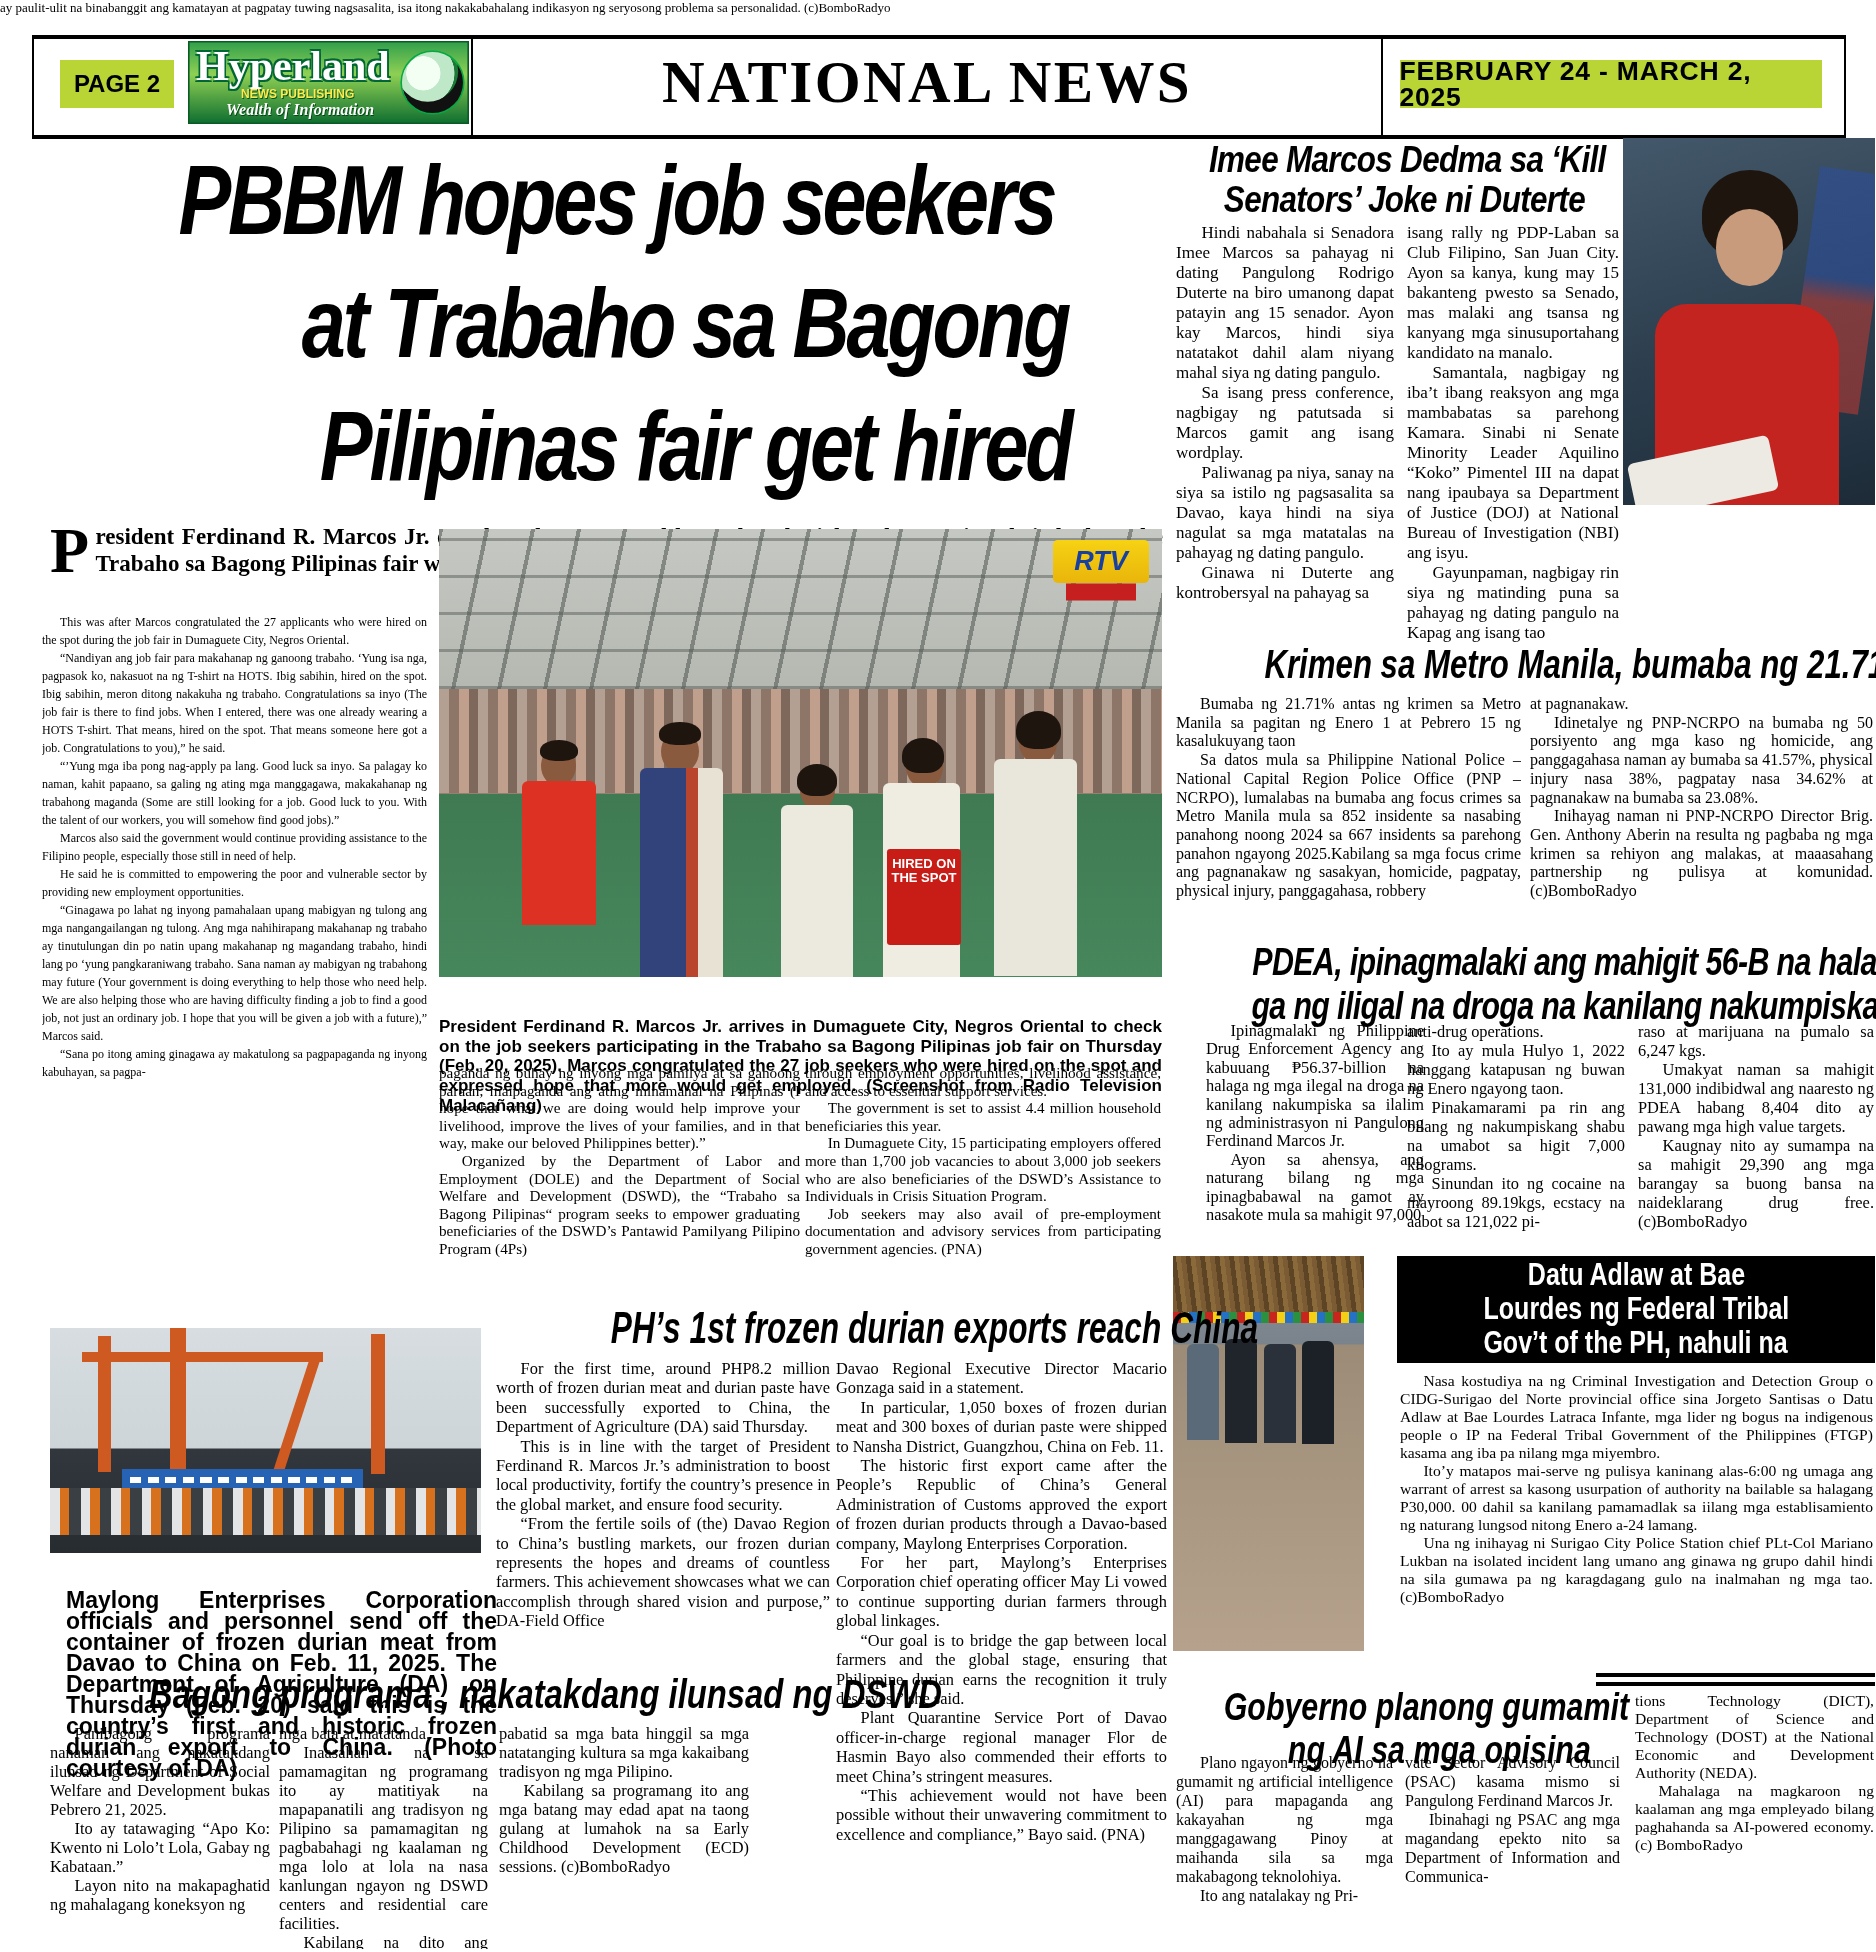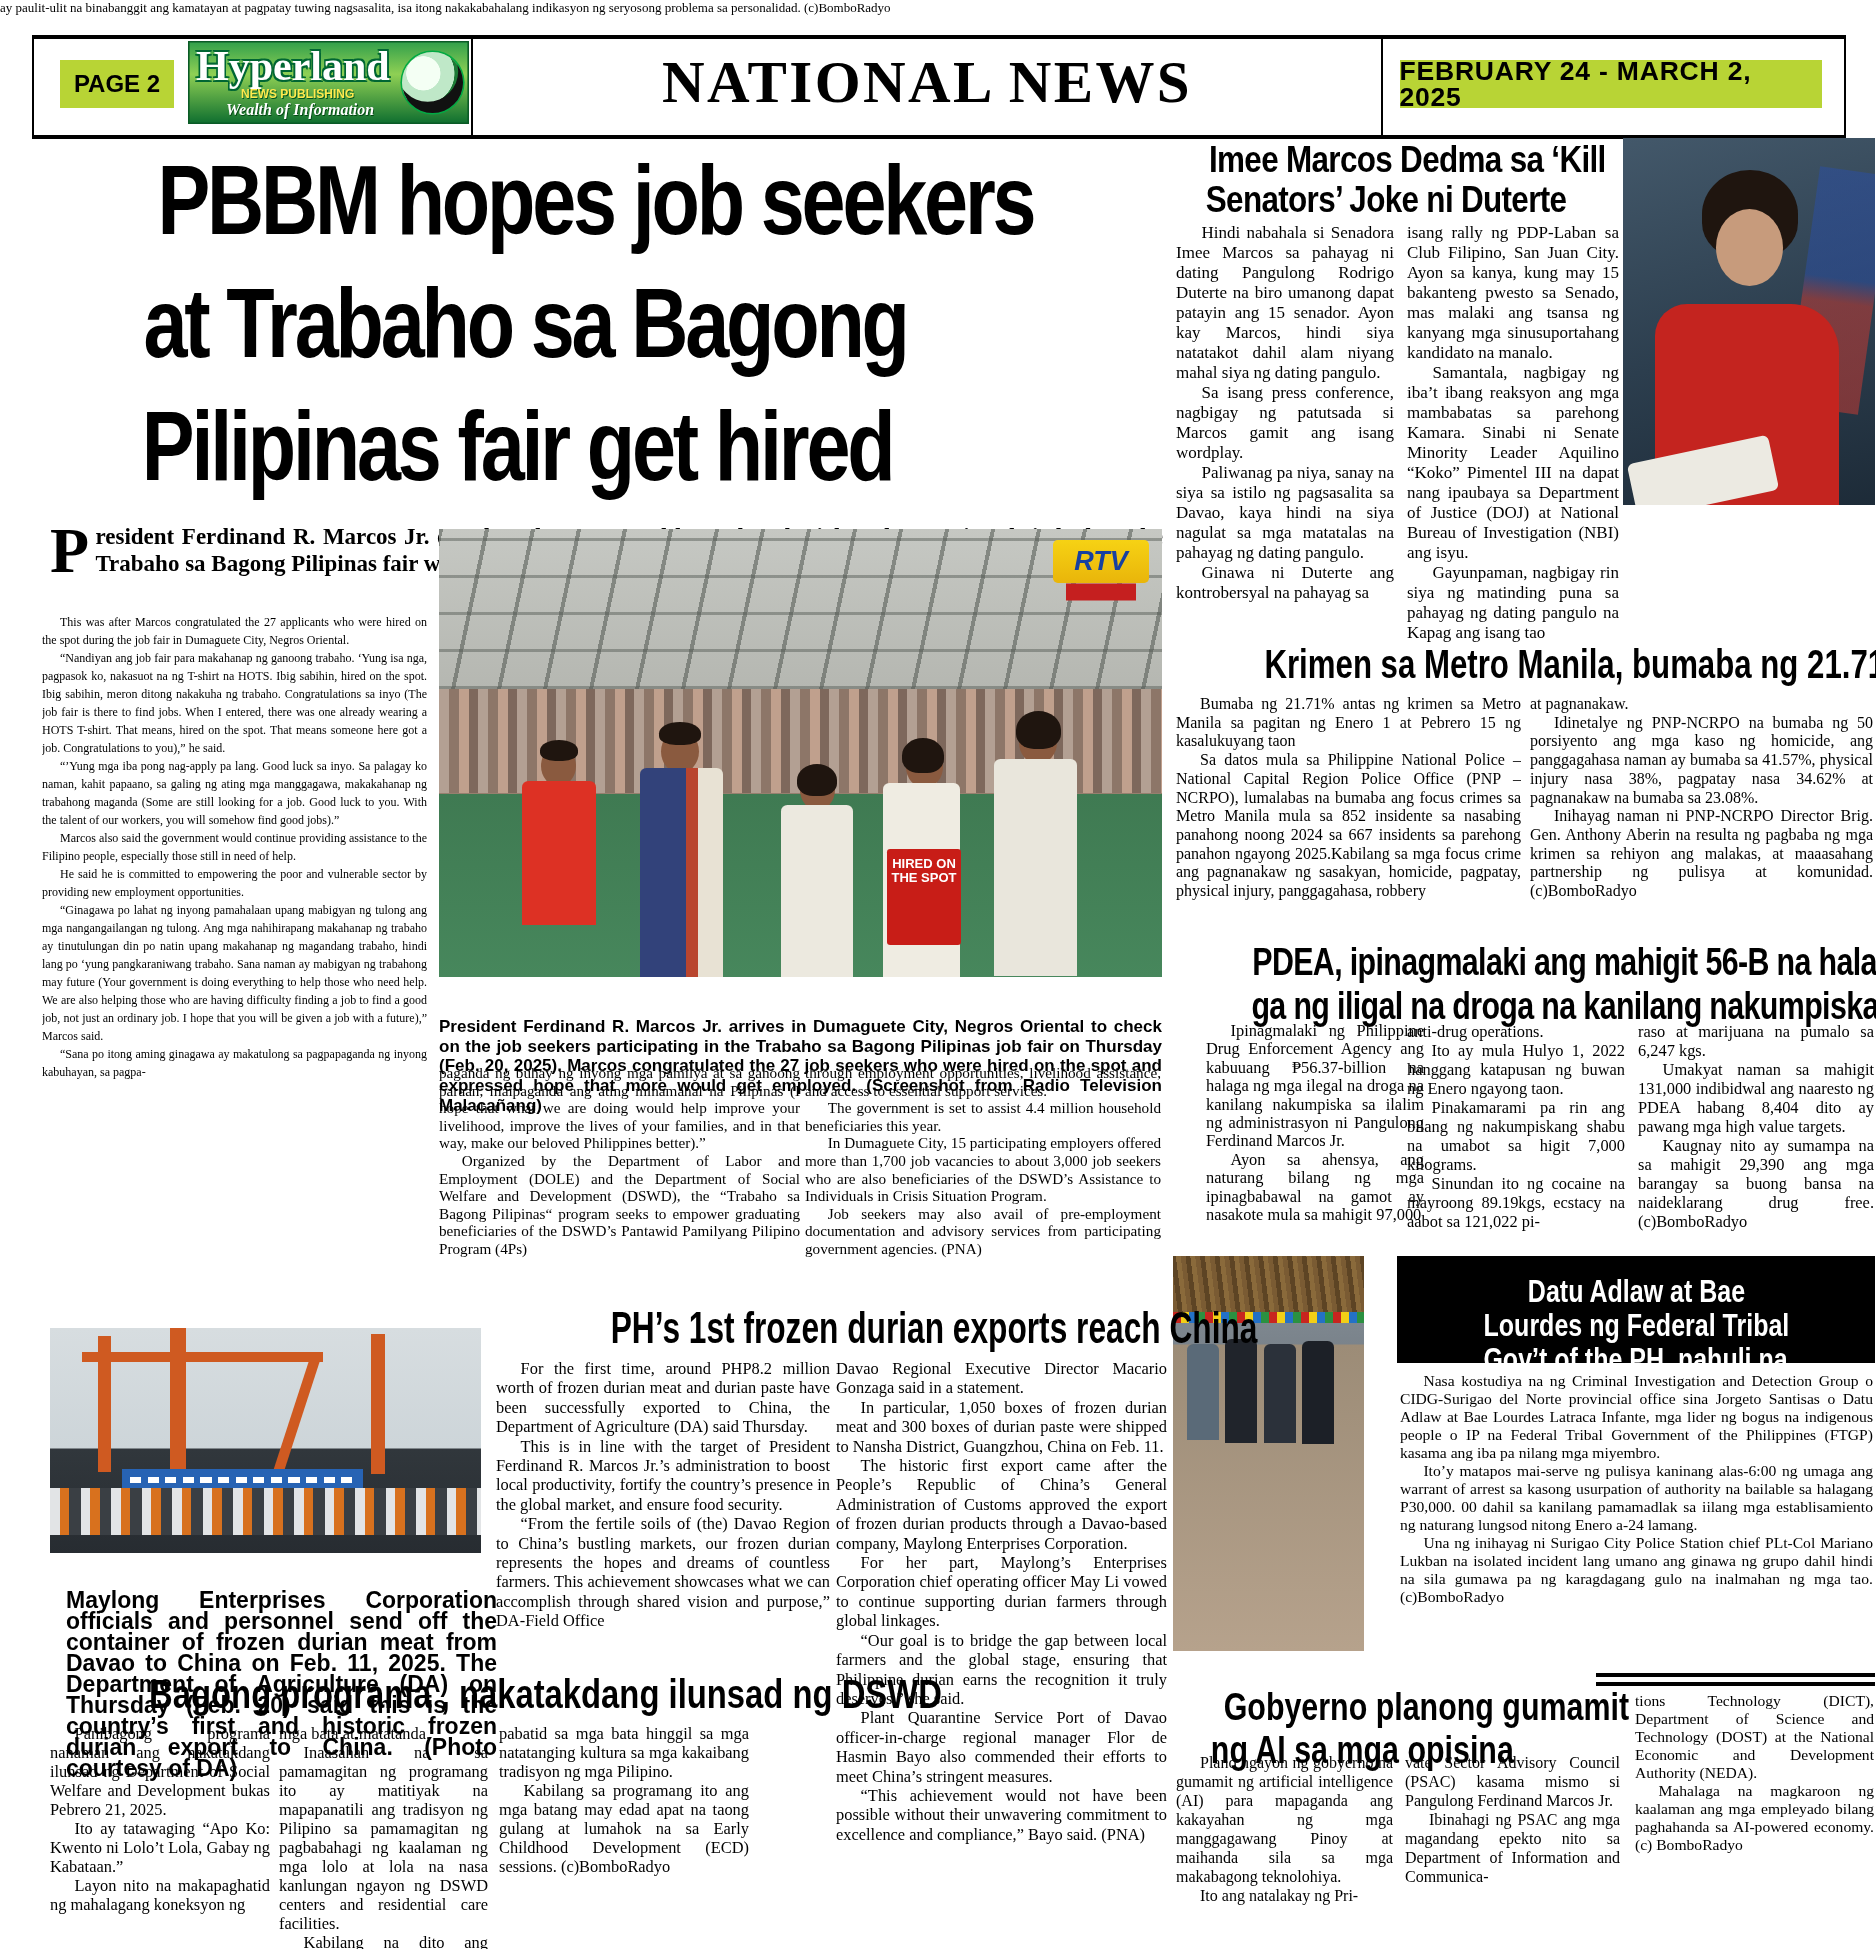--- a/index.html
+++ b/index.html
@@ -25,21 +25,21 @@
       text-shadow:0.8px 0.8px 0 #041;}
   #logo-globe{position:absolute;right:6.4px;top:11.2px;width:61px;height:61px;border-radius:50%;
       background:radial-gradient(circle at 35% 35%,#f4fff4 0 30%,#bfe8c8 31% 55%,#1d7a36 56% 100%);
       box-shadow:inset -4.8px -11.2px 0 #111,0 0 0 1.6px #0a4;}
   #section-title{position:absolute;left:449px;right:473px;top:14.4px;text-align:center;
       font:900 59px/59px "Liberation Serif",serif;letter-spacing:2.4px;}
   #date-badge{position:absolute;right:22.5px;top:21px;width:422px;height:48px;background:#b8d435;
       display:flex;align-items:center;justify-content:center;
       font:900 26.5px/1 "Liberation Sans",sans-serif;letter-spacing:0.8px;}
   
-  .headline{position:absolute;font-family:"Liberation Sans",sans-serif;font-weight:900;text-align:left;}
+  .headline{position:absolute;font-family:"Liberation Sans",sans-serif;font-weight:900;text-align:right;font-style:italic;}
   .squeeze{display:inline-block;transform:scaleX(var(--sx,.8));transform-origin:50% 50%;white-space:nowrap;}
   .col{position:absolute;text-align:justify;overflow:hidden;}
   .col p{margin:0;text-indent:1.5em;}
   .cont p:first-child{text-indent:0;}
   .caption{position:absolute;font-family:"Liberation Sans",sans-serif;font-weight:700;text-align:justify;margin-top:32px;}
   .photo{position:absolute;overflow:hidden;}
   
   #pbbm-hl{left:48px;top:138px;width:1116px;font-size:99px;line-height:123px;letter-spacing:-4px;}
   #lede{position:absolute;left:50px;top:523px;width:1113px;font:700 23px/27px "Liberation Serif",serif;text-align:justify;}
   #dropcap{float:left;font-size:64px;line-height:50px;padding:3.2px 6.4px 0 0;font-weight:700;}
@@ -103,21 +103,21 @@
       background:repeating-linear-gradient(90deg,#c8251f 0 8px,#f3cf16 8px 16px,#2471c6 16px 24px,#2b9141 24px 32px);}
   .sitters{position:absolute;left:0;bottom:48px;width:100%;height:120px;
       background:repeating-linear-gradient(75deg,#23272e 0 21px,#394an 0,#444c58 21px 32px,#b6a28c 32px 47px);}
   #ai-hl{left:1173px;top:1686px;width:456px;font-size:38px;line-height:43px;--sx:.8;}
   #ai-col1{left:1176px;top:1753px;width:217px;height:197px;font-size:16px;line-height:19px;}
   #ai-col2{left:1405px;top:1753px;width:215px;height:197px;font-size:16px;line-height:19px;}
   #ai-col3{left:1635px;top:1692px;width:239px;height:258px;font-size:15.6px;line-height:18px;}
   #double-rule{position:absolute;left:1596px;top:1673px;width:279px;height:4.8px;
       border-top:4.8px solid #000;border-bottom:4px solid #000;}
   #datu-box{position:absolute;left:1397px;top:1256px;width:478px;height:107px;background:#000;color:#fff;
-      text-align:center;font-family:"Liberation Sans",sans-serif;font-weight:900;font-size:30.5px;line-height:34px;padding-top:18px;box-sizing:border-box;}
+      text-align:center;font-family:"Liberation Sans",sans-serif;font-weight:900;font-size:30.5px;line-height:34px;padding-top:1px;box-sizing:border-box;}
   #datu-body{left:1400px;top:1372px;width:473px;height:282px;font-size:15.6px;line-height:18px;}
 </style>
 </head>
 <body>
 
 <div class="page">
 
   <div id="header">
     <div id="page-badge">PAGE 2</div>
     <div id="logo">

